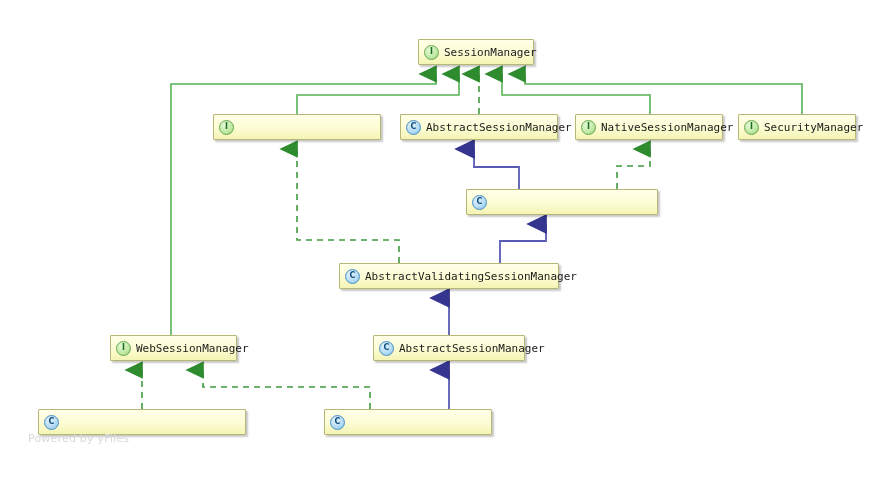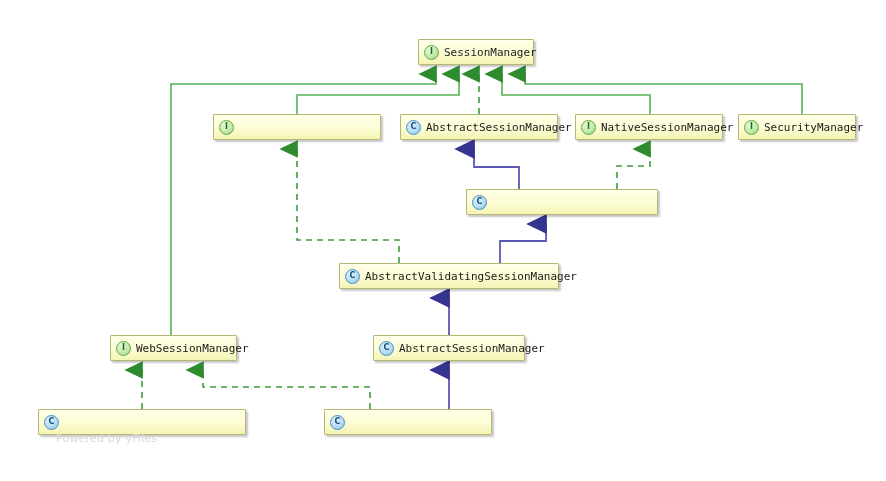--- a/index.html
+++ b/index.html
@@ -70,21 +70,20 @@
   }
   #watermark {
     position: absolute;
     left: 28px;
     top: 432px;
     font-family: "DejaVu Sans", sans-serif;
     font-size: 11px;
     color: #d8d8d8;
     letter-spacing: 0.2px;
     user-select: none;
-    margin-left: 28px;
   }
 </style>
 </head>
 <body>
 
 <div id="diagram-canvas">
 
   <svg id="edge-layer" viewBox="0 0 886 481" width="886" height="481" xmlns="http://www.w3.org/2000/svg">
     <defs>
       <marker id="arrow-green" viewBox="0 0 12 12" refX="6" refY="11" markerWidth="12" markerHeight="12" orient="auto-start-reverse">

